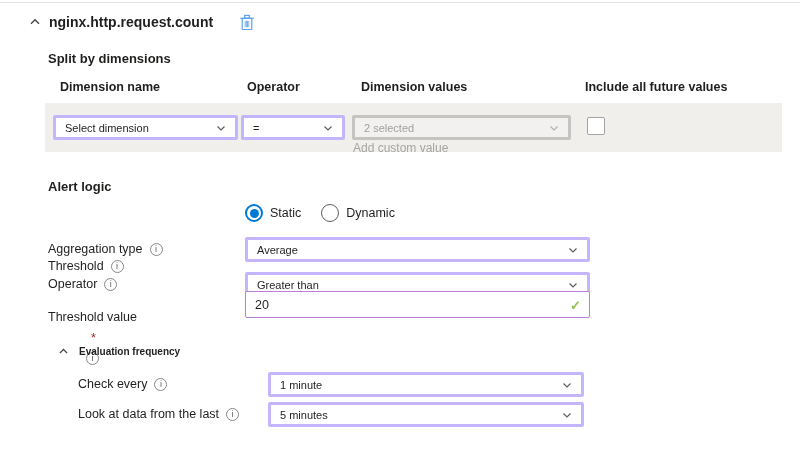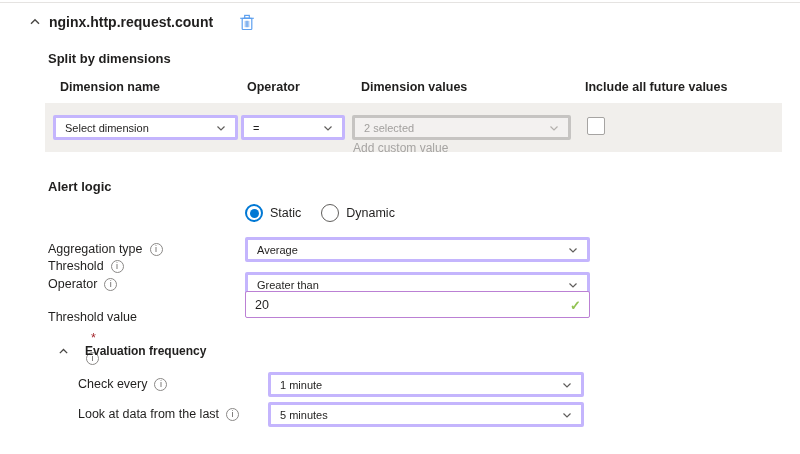--- a/index.html
+++ b/index.html
@@ -37,21 +37,21 @@
   .radio-group { position:absolute; left:245px; top:204px; display:flex; align-items:center; gap:20px; }
   .radio-opt { display:flex; align-items:center; gap:7px; cursor:pointer; font-size:12.5px; color:#201f1e; }
   .radio-outer { width:18px; height:18px; border-radius:50%; border:1px solid #605e5c; background:#fff; display:flex; align-items:center; justify-content:center; }
   .radio-opt.selected .radio-outer { border:2px solid #0078d4; }
   .radio-dot { width:9px; height:9px; border-radius:50%; background:#0078d4; }
 
   .value-input { position:absolute; left:245px; top:291px; width:345px; height:27px; border:1.5px solid #bb80d4; border-radius:2px; background:#fff; display:flex; align-items:center; font-size:12.5px; color:#201f1e; padding:0 26px 0 9px; }
   .valid-check { position:absolute; right:8px; top:50%; transform:translateY(-50%); color:#92c353; font-size:13px; font-weight:bold; }
 
   .eval-header { position:absolute; left:55px; top:343px; display:flex; align-items:center; }
-  .eval-header .section-text { font-size:12px; font-weight:bold; color:#201f1e; margin-left:14px; }
+  .eval-header .section-text { font-size:10px; font-weight:bold; color:#201f1e; margin-left:8px; }
 
   svg { display:block; }
 </style>
 </head>
 <body>
 
 <div class="canvas">
   <div class="top-divider"></div>
 
   <div class="metric-header">

